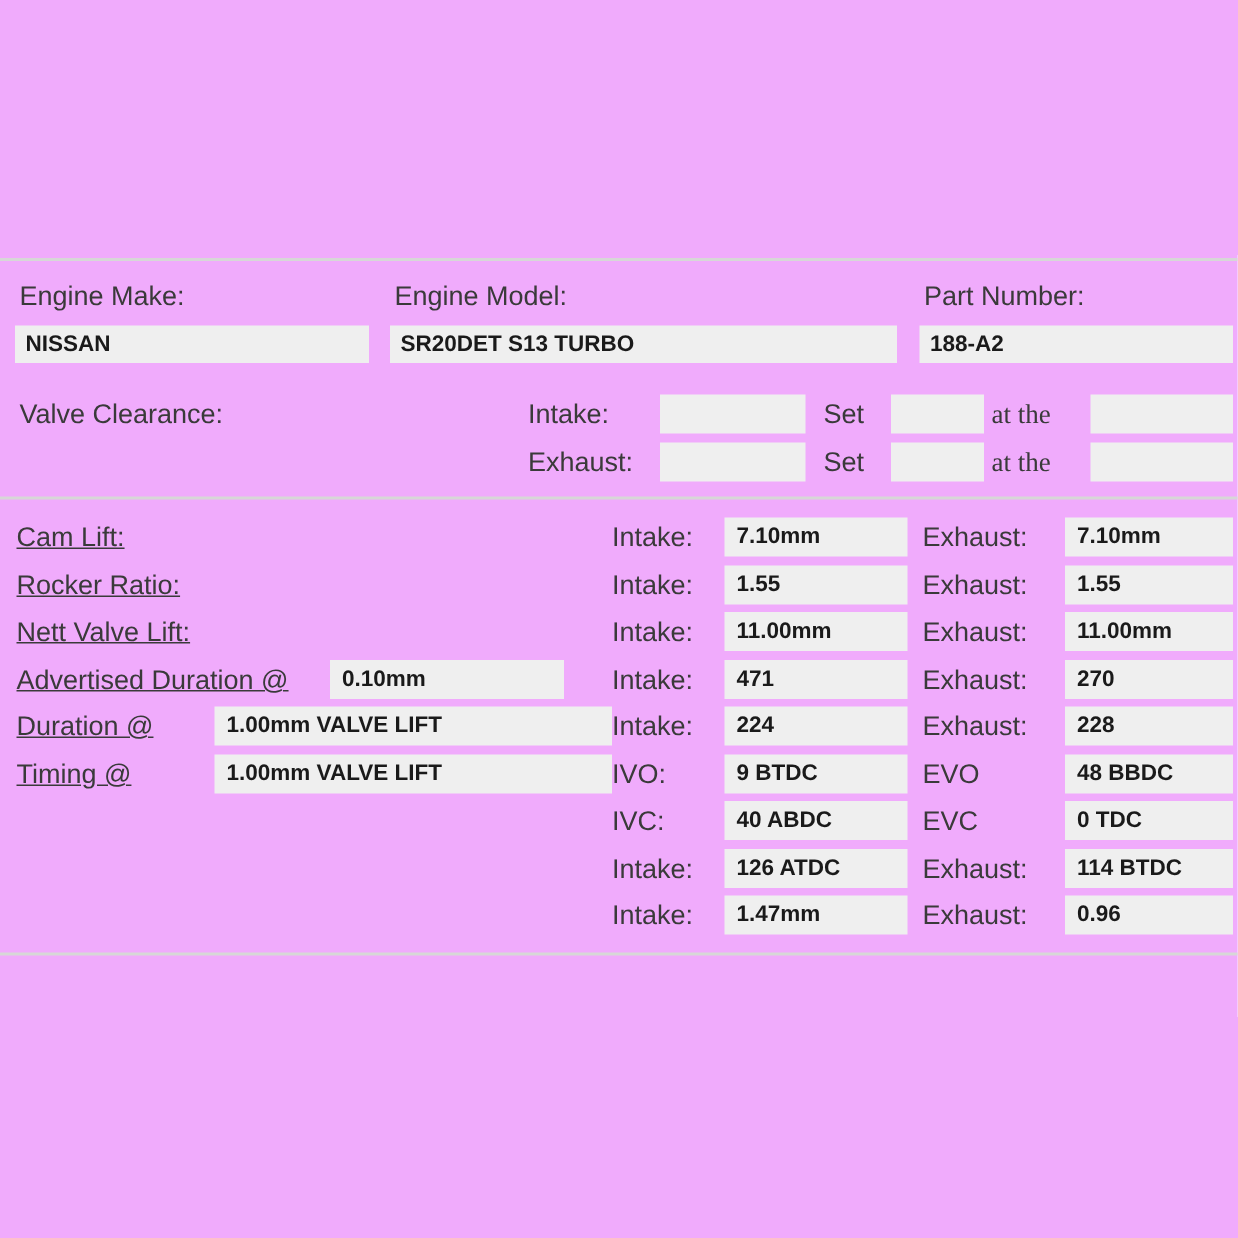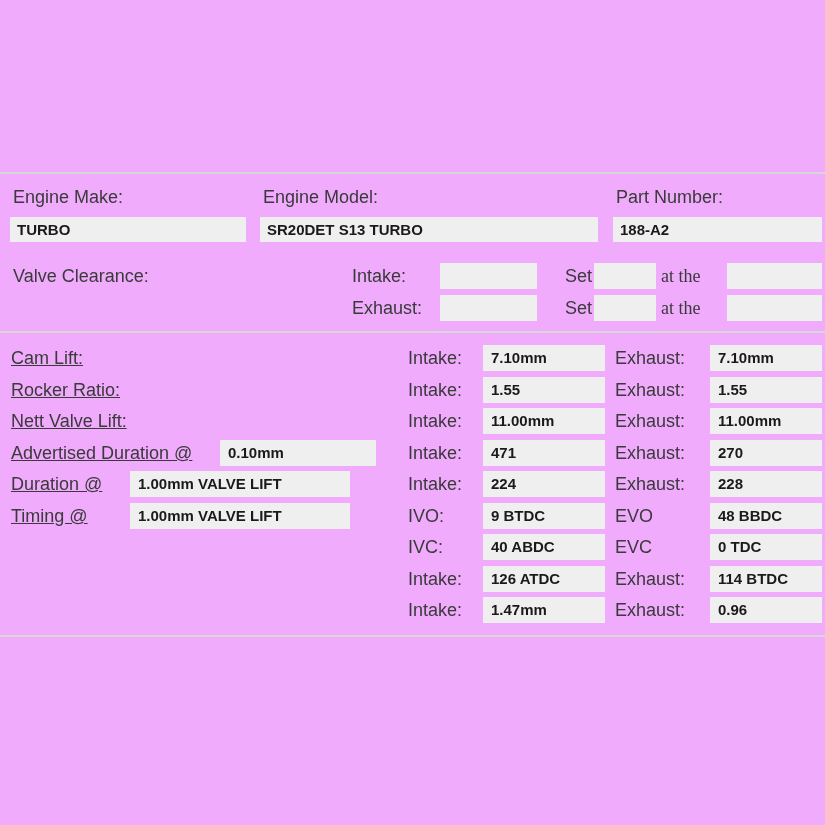--- a/index.html
+++ b/index.html
@@ -16,45 +16,45 @@
 
   
   .label { position:absolute; font-size:18px; color:#3a3a3a; line-height:26px; white-space:nowrap; }
   .vbox  { position:absolute; height:26px; background:#efefef; font-weight:bold; font-size:15px;
            color:#1a1a1a; line-height:26px; padding-left:8px; white-space:nowrap; overflow:hidden; }
 
   
   .vc-row { position:absolute; left:0; width:825px; height:26px; }
   .vc-label { left:352px; }
   .vc-in1 { left:440px; width:97px; }
-  .vc-set { left:549px;margin-left:16px; }
+  .vc-set { left:549px; }
   .vc-in2 { left:594px; width:62px; }
   .vc-at  { left:661px;font-family:Liberation Serif, serif; }
   .vc-in3 { left:727px; width:95px; }
 
   
   .srow { position:absolute; left:0; width:825px; height:26px; }
   .c-left  { left:11px;text-decoration:underline; }
   .c-mid   { left:408px; }
   .c-right { left:615px; }
   .b-left-a { left:220px; width:156px; }
-  .b-left-b { left:130px; width:220px; }
+  .b-left-b { left:143px; width:265px; }
   .b-mid    { left:483px; width:122px; }
   .b-right  { left:710px; width:112px; }
 </style>
 </head>
 <body>
 
 <div class="sheet">
 
   <div class="hline" style="top:172px"></div>
 
   <div class="header-field" style="left:10px;width:236px">
     <div class="flabel">Engine Make:</div>
-    <div class="fbox">TURBO</div>
+    <div class="fbox">NISSAN</div>
   </div>
   <div class="header-field" style="left:260px;width:338px">
     <div class="flabel">Engine Model:</div>
     <div class="fbox">SR20DET S13 TURBO</div>
   </div>
   <div class="header-field" style="left:613px;width:209px">
     <div class="flabel">Part Number:</div>
     <div class="fbox">188-A2</div>
   </div>
 

